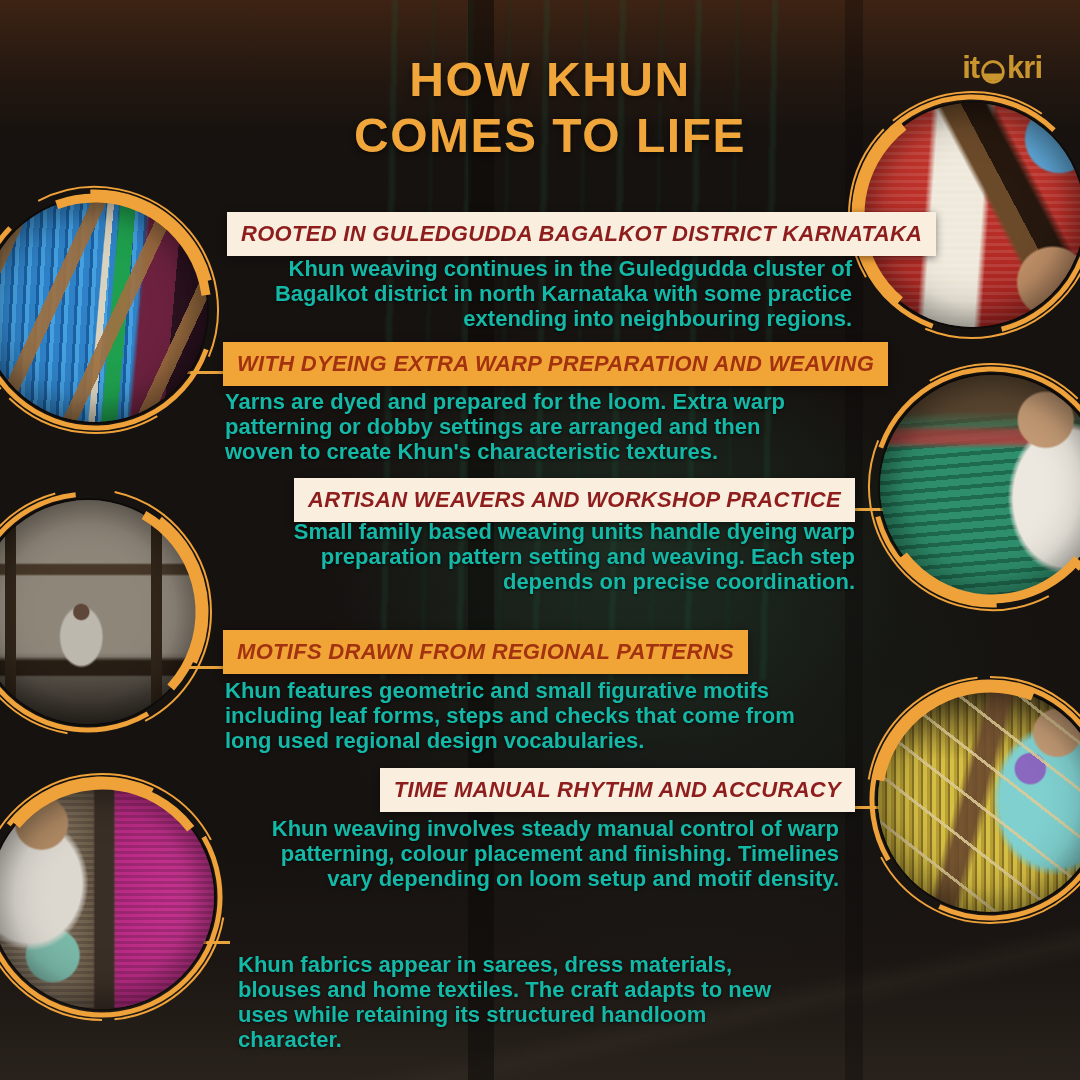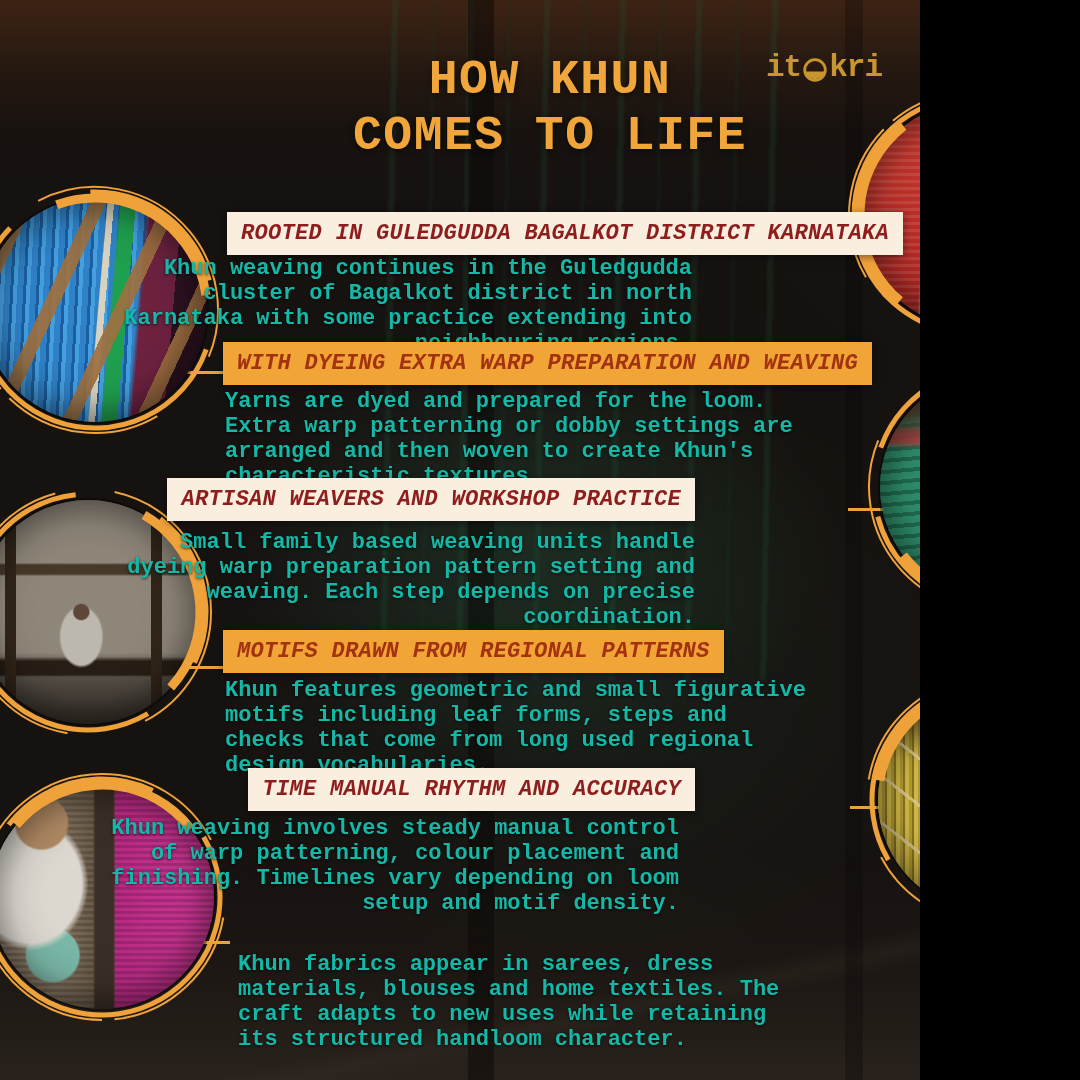--- a/index.html
+++ b/index.html
@@ -1,19 +1,19 @@
 <!DOCTYPE html>
 <html><head>
 <meta charset="utf-8">
 <style>
   html,body { margin:0; padding:0; background:#000; }
   .canvas {
-    position:relative; width:920px; height:1080px; overflow:hidden;
+    position:relative; width:1080px; height:1080px; overflow:hidden;
     background:#161210;
-    font-family:Liberation Mono, monospace;
+    font-family:Liberation Sans, sans-serif;
   }
   
   .bg {
     position:absolute; inset:0;
     background:
       radial-gradient(ellipse 430px 320px at 58% 50%, rgba(42,92,66,0.28), transparent 70%),
       radial-gradient(ellipse 520px 420px at 64% 62%, rgba(34,74,54,0.22), transparent 72%),
       radial-gradient(ellipse 300px 500px at 80% 45%, rgba(20,16,12,0.5), transparent 75%),
       linear-gradient(180deg, rgba(100,52,22,0.5) 0px, rgba(72,40,18,0.3) 70px, rgba(34,20,10,0.15) 130px, rgba(0,0,0,0) 180px),
       linear-gradient(0deg, rgba(56,47,38,0.55) 0px, rgba(42,34,27,0.28) 120px, rgba(0,0,0,0) 230px),
@@ -158,21 +158,21 @@
   <div class="conn" style="top:806px; left:850px; width:34px;"></div>
   <div class="conn" style="top:941px; left:190px; width:40px;"></div>
 
   <div class="hd cream" style="top:212px; left:227px;">ROOTED IN GULEDGUDDA BAGALKOT DISTRICT KARNATAKA</div>
   <div class="bd r" style="top:256px; right:228px; width:600px;">Khun weaving continues in the Guledgudda cluster of Bagalkot district in north Karnataka with some practice extending into neighbouring regions.</div>
 
   <div class="hd orange" style="top:342px; left:223px;">WITH DYEING EXTRA WARP PREPARATION AND WEAVING</div>
   <div class="bd l" style="top:389px; left:225px; width:590px;">Yarns are dyed and prepared for the loom. Extra warp patterning or dobby settings are arranged and then woven to create Khun's characteristic textures.</div>
 
   <div class="hd cream" style="top:478px; right:225px;margin-left:20px;">ARTISAN WEAVERS AND WORKSHOP PRACTICE</div>
-  <div class="bd r" style="top:530px; right:225px; width:600px;">Small family based weaving units handle dyeing warp preparation pattern setting and weaving. Each step depends on precise coordination.</div>
+  <div class="bd r" style="top:519px; right:225px; width:600px;">Small family based weaving units handle dyeing warp preparation pattern setting and weaving. Each step depends on precise coordination.</div>
 
   <div class="hd orange" style="top:630px; left:223px;">MOTIFS DRAWN FROM REGIONAL PATTERNS</div>
   <div class="bd l" style="top:678px; left:225px; width:590px;">Khun features geometric and small figurative motifs including leaf forms, steps and checks that come from long used regional design vocabularies.</div>
 
   <div class="hd cream" style="top:768px; right:225px;">TIME MANUAL RHYTHM AND ACCURACY</div>
   <div class="bd r" style="top:816px; right:241px; width:590px;">Khun weaving involves steady manual control of warp patterning, colour placement and finishing. Timelines vary depending on loom setup and motif density.</div>
 
   <div class="bd l" style="top:952px; left:238px; width:575px;">Khun fabrics appear in sarees, dress materials, blouses and home textiles. The craft adapts to new uses while retaining its structured handloom character.</div>
 
   <div class="photo" style="left:-35px; top:180px;">

